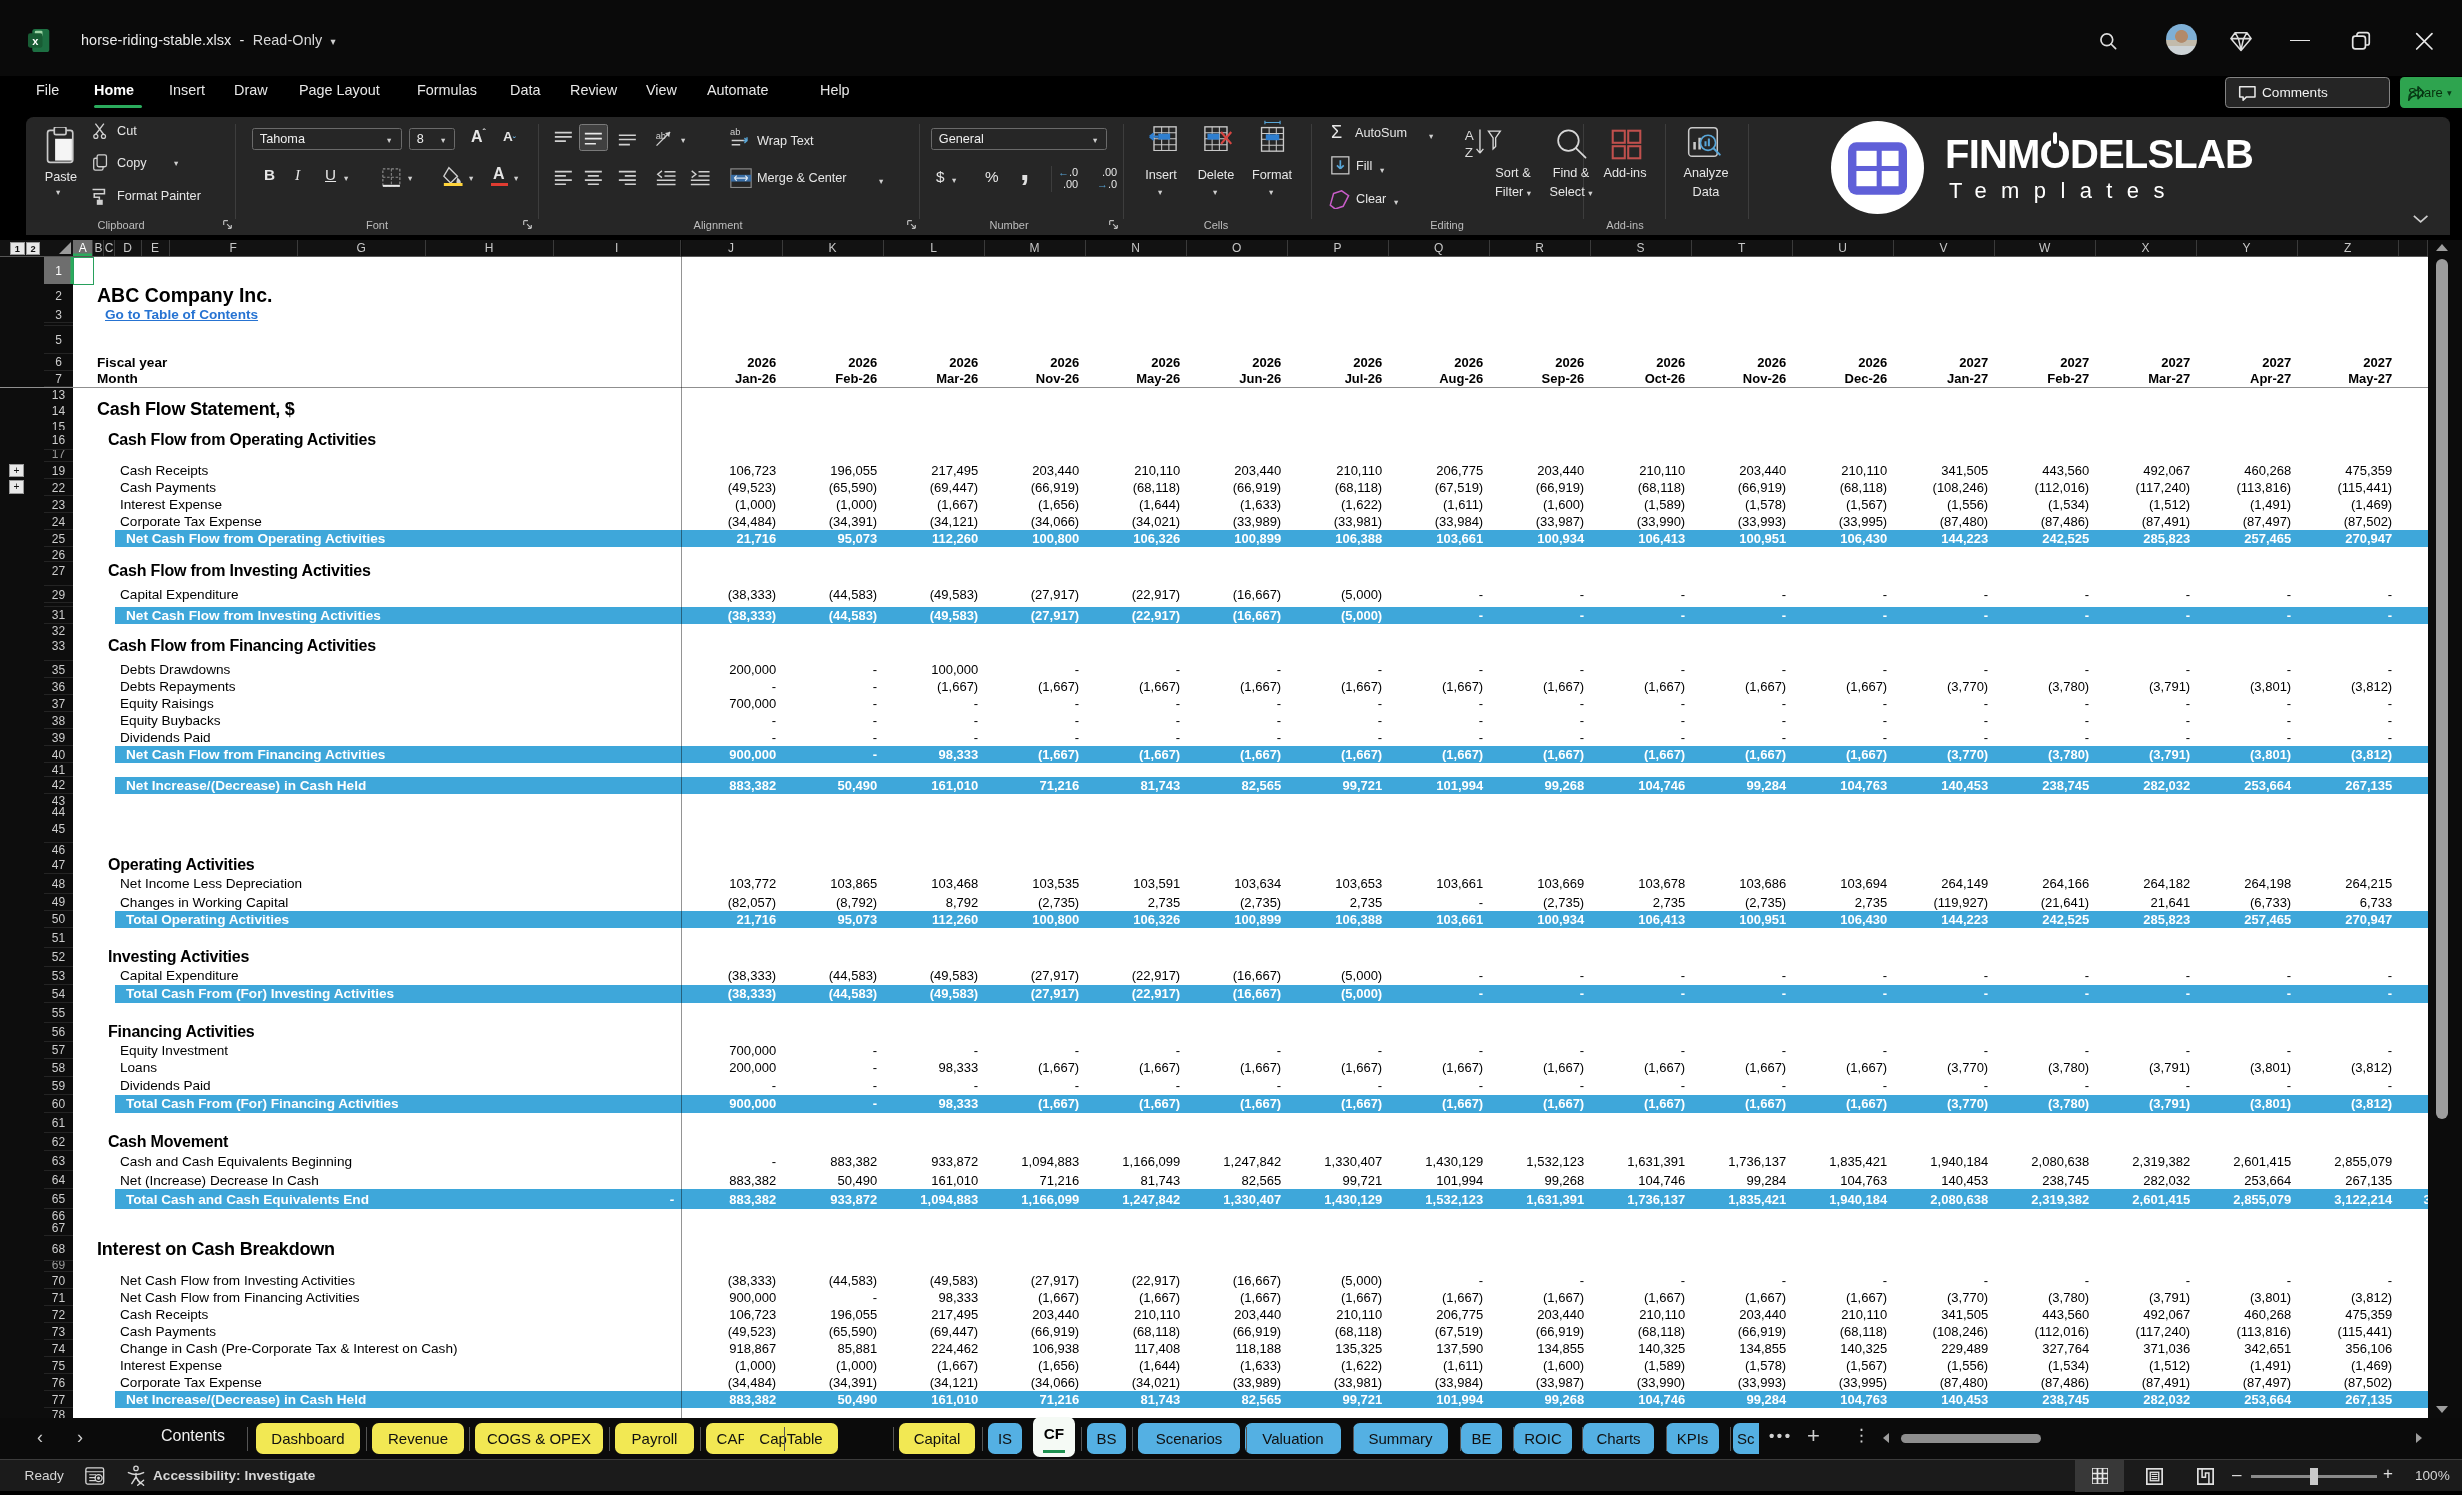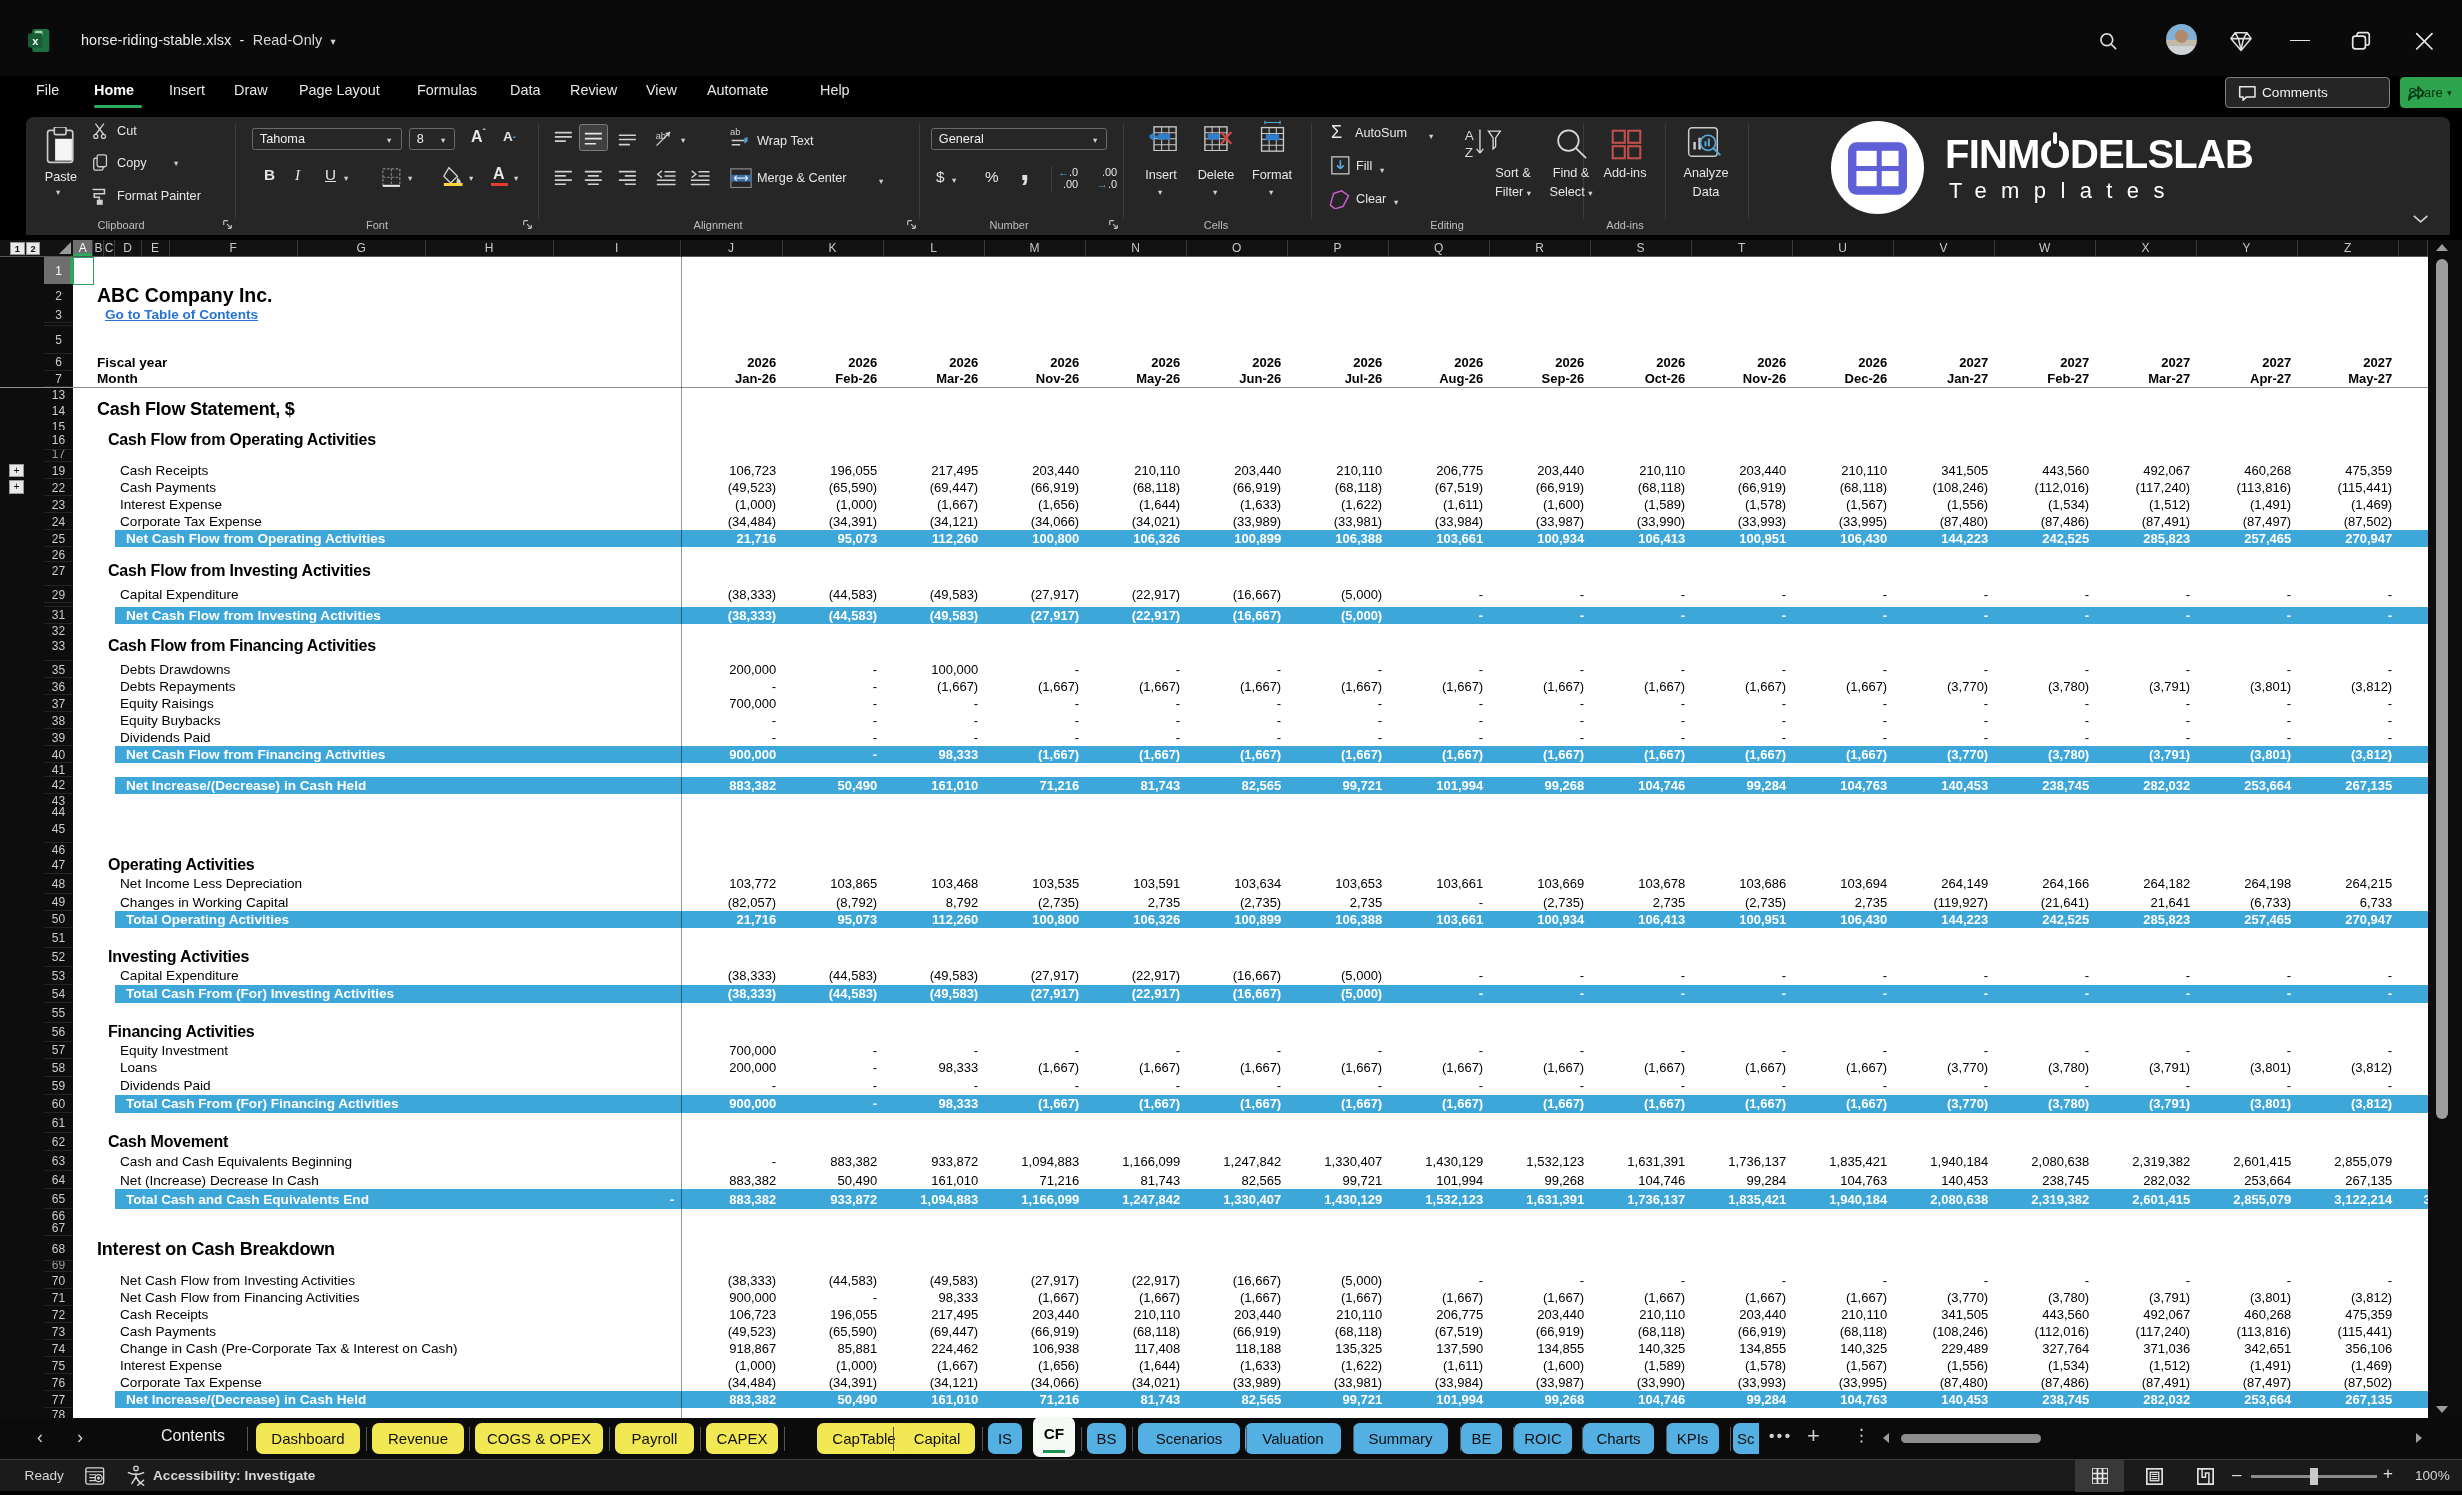--- a/index.html
+++ b/index.html
@@ -2003,21 +2003,21 @@
 
 <div id="tabs">
   <div class="tnav" style="left:37px">‹</div>
   <div class="tnav" style="left:77px">›</div>
   <div id="tcontents">Contents</div>
   <div class="chip cy" style="left:256px;width:104px">Dashboard</div>
   <div class="chip cy" style="left:372px;width:92px">Revenue</div>
   <div class="chip cy" style="left:475px;width:128px">COGS &amp; OPEX</div>
   <div class="chip cy" style="left:615px;width:79px">Payroll</div>
   <div class="chip cy" style="left:706px;width:72px">CAPEX</div>
-  <div class="chip cy" style="left:817px;width:94px">CapTable</div>
+  <div class="chip cy" style="left:744px;width:94px">CapTable</div>
   <div class="chip cy" style="left:899px;width:76px">Capital</div>
   <div class="chip cb" style="left:988px;width:34px">IS</div>
   <div id="cfchip">CF<u></u></div>
   <div class="chip cb" style="left:1087px;width:39px">BS</div>
   <div class="chip cb" style="left:1138px;width:102px">Scenarios</div>
   <div class="chip cb" style="left:1245px;width:96px">Valuation</div>
   <div class="chip cb" style="left:1353px;width:95px">Summary</div>
   <div class="chip cb" style="left:1461px;width:41px">BE</div>
   <div class="chip cb" style="left:1514px;width:58px">ROIC</div>
   <div class="chip cb" style="left:1583px;width:71px">Charts</div>

